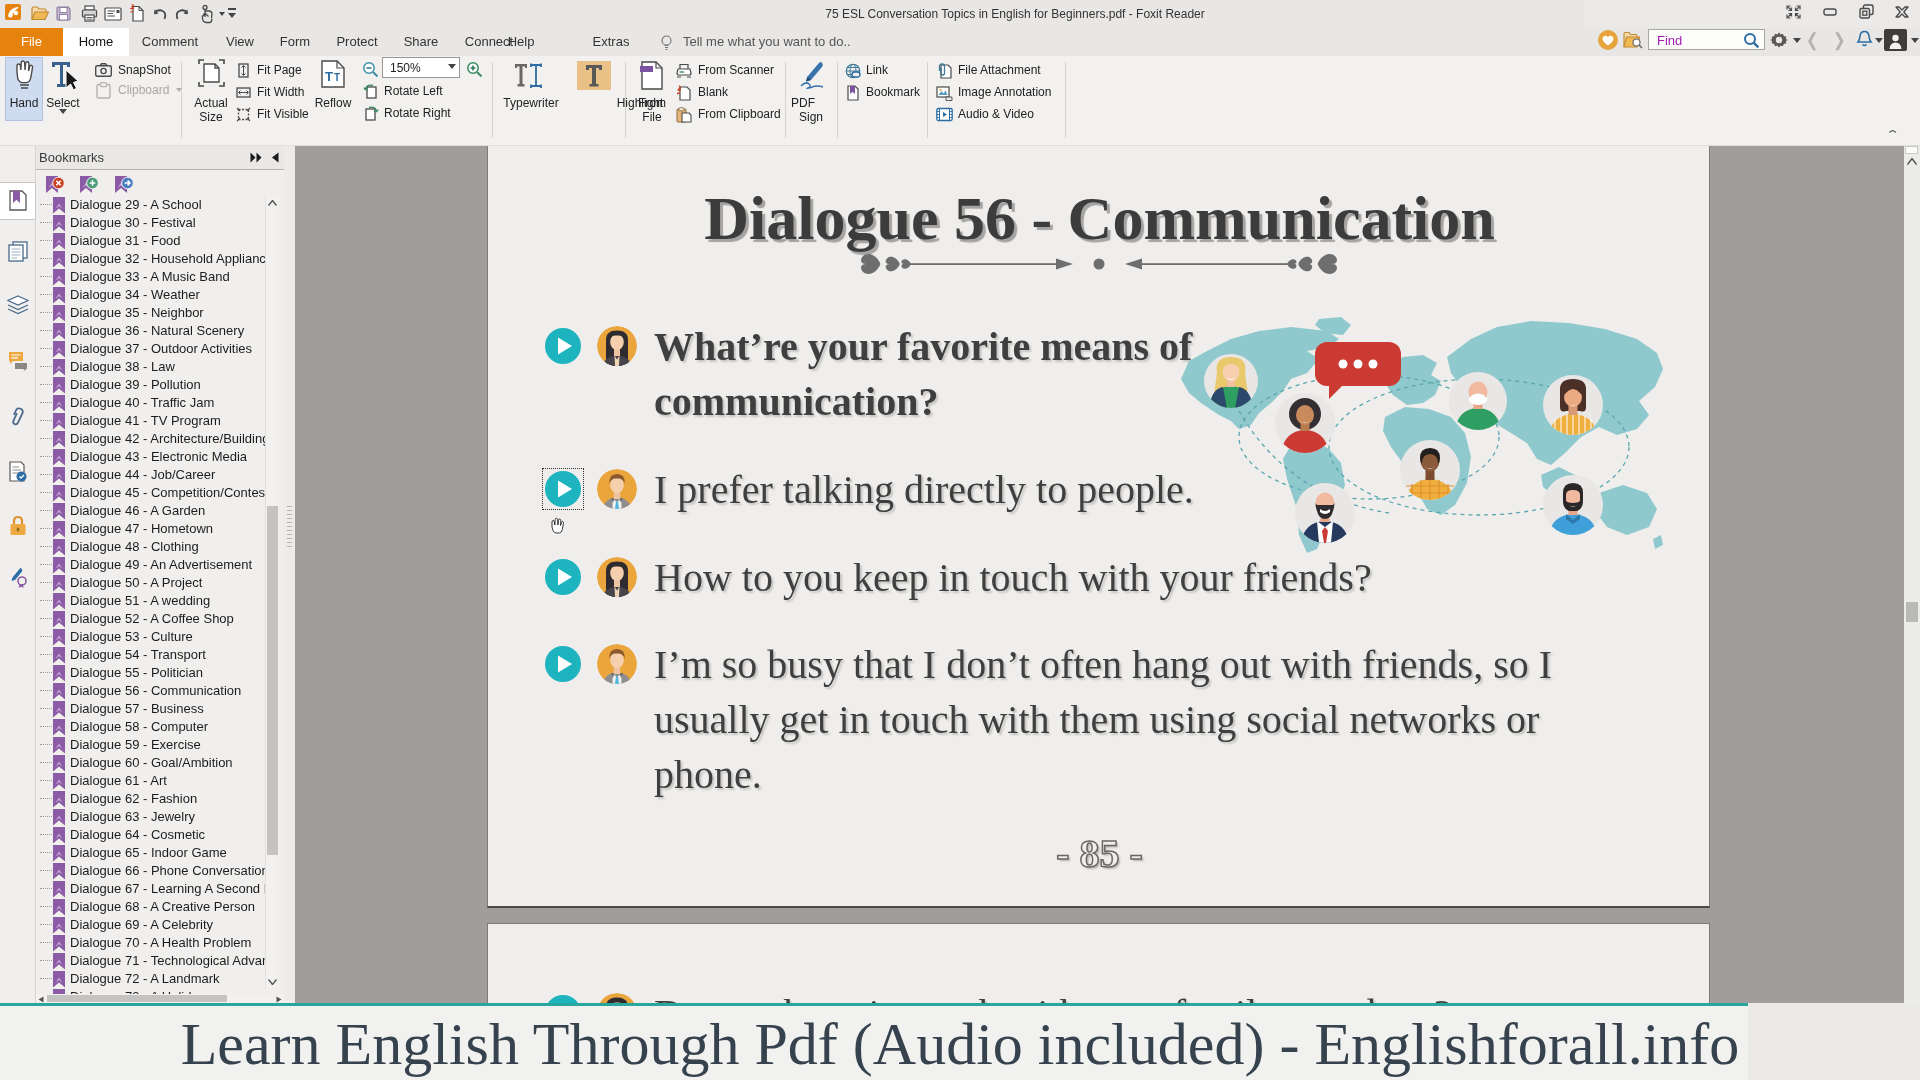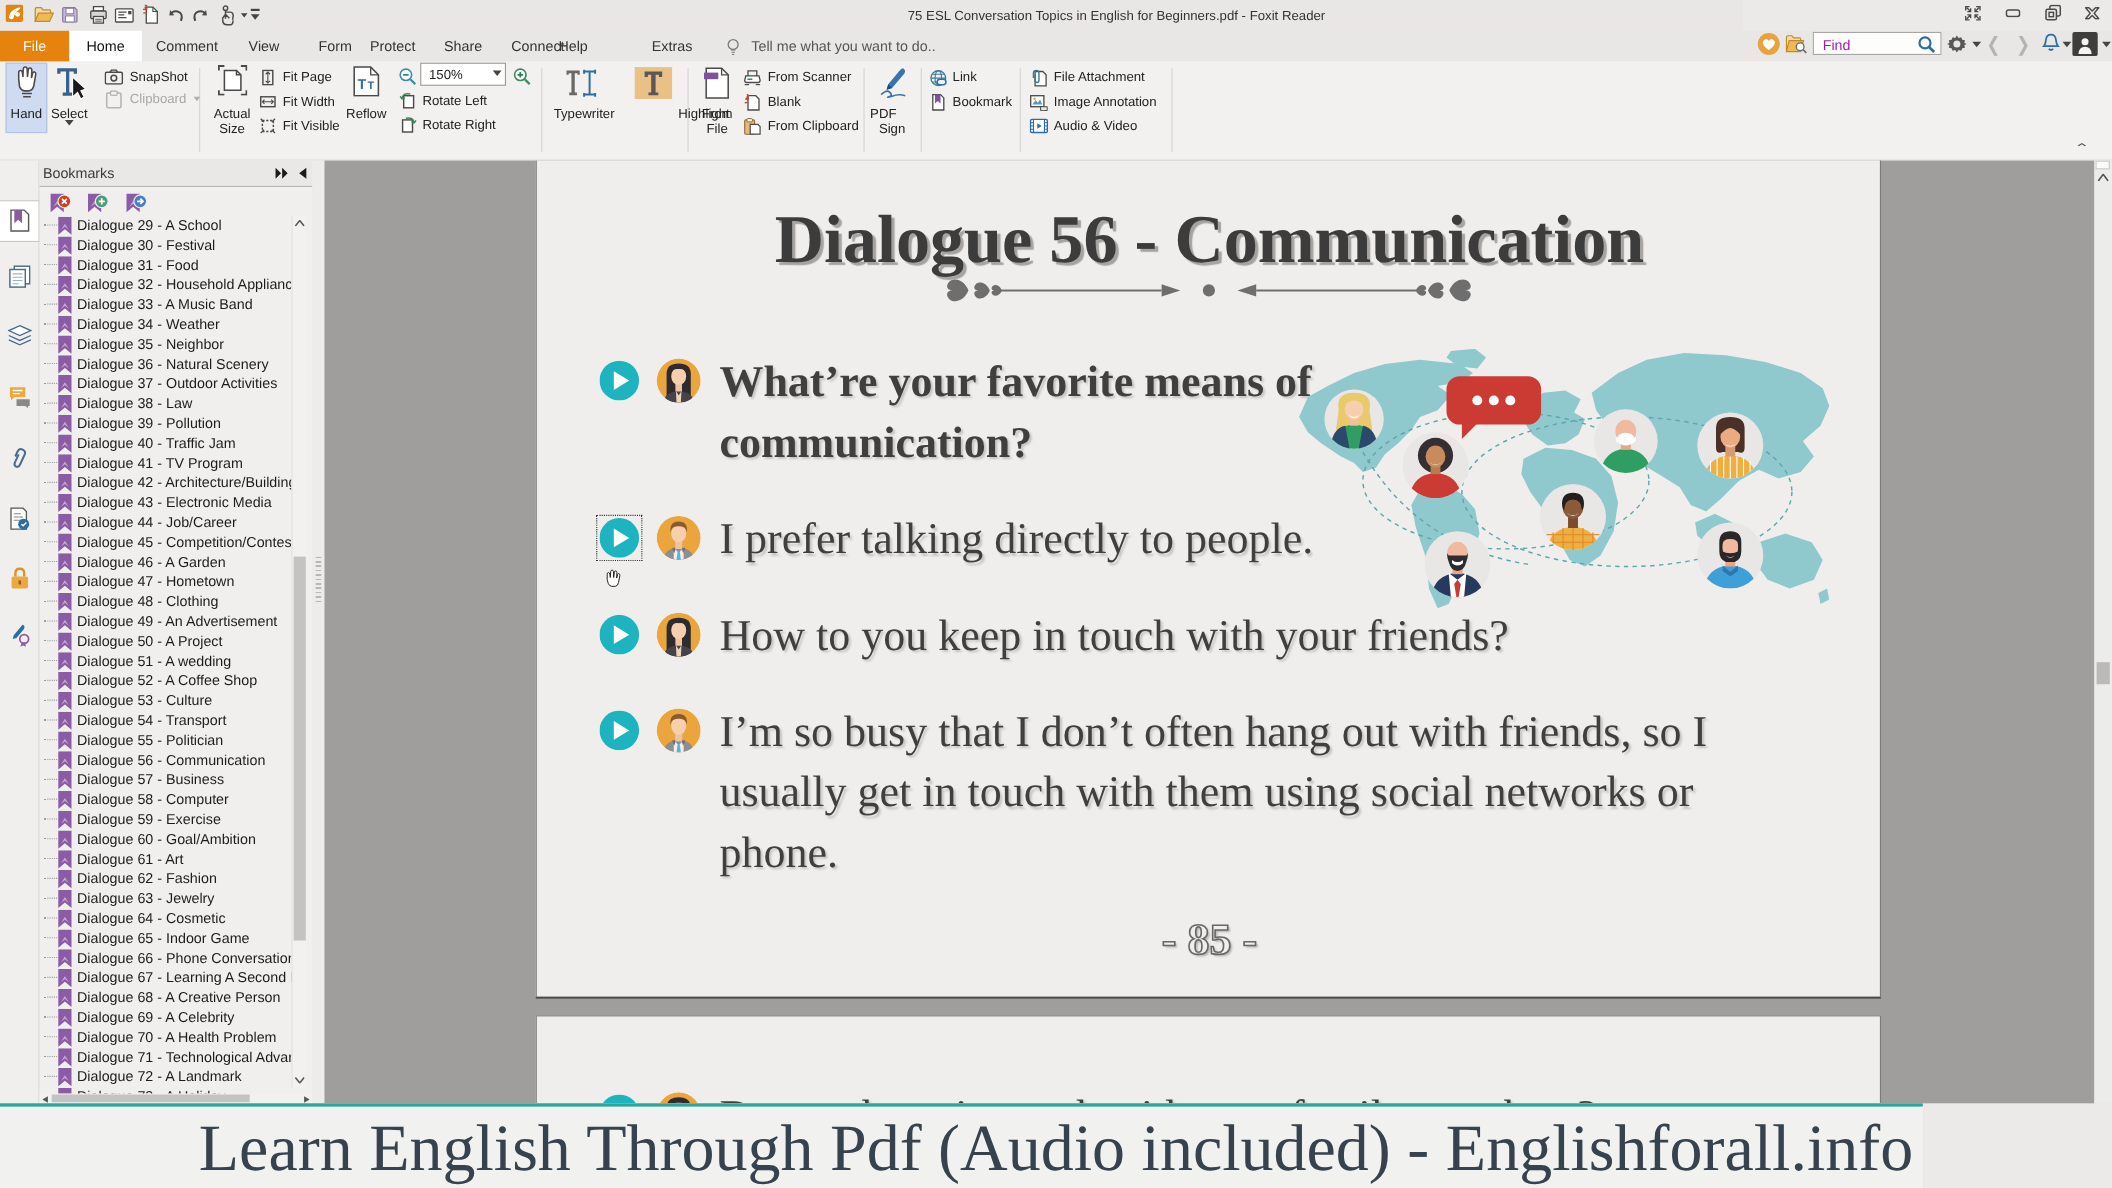--- a/index.html
+++ b/index.html
@@ -134,21 +134,21 @@
   <svg class="winbtn" style="left:1895px;top:6px;" width="14" height="12" viewBox="0 0 14 12">
     <path d="M1 1 L4 1 L7 4 L10 1 L13 1 L8.8 6 L13 11 L10 11 L7 8 L4 11 L1 11 L5.2 6 Z" fill="none" stroke="#4a4a4a" stroke-width="1.3" stroke-linejoin="round"></path>
   </svg>
 </div>
 
 <div id="tabrow">
   <div class="tab" id="tab-file">File</div>
   <div class="tab" id="tab-home">Home</div>
   <div class="tab" style="left:135px;width:70px;">Comment</div>
   <div class="tab" style="left:212px;width:56px;">View</div>
-  <div class="tab" style="left:270px;width:50px;text-align:right;">Form</div>
+  <div class="tab" style="left:270px;width:50px;">Form</div>
   <div class="tab" style="left:325px;width:64px;">Protect</div>
   <div class="tab" style="left:392px;width:58px;">Share</div>
   <div class="tab" style="left:455px;width:68px;">Connect</div>
   <div class="tab" style="left:496px;width:50px;">Help</div>
   <div class="tab" style="left:582px;width:58px;">Extras</div>
   <svg class="icon" style="left:660px;top:7px;" width="13" height="16" viewBox="0 0 13 16">
     <circle cx="6.5" cy="5.5" r="4.5" fill="none" stroke="#7a7a7a" stroke-width="1.2"></circle>
     <path d="M4.5 10.5 L8.5 10.5 M5 12.5 L8 12.5 M5.5 14.5 L7.5 14.5" stroke="#7a7a7a" stroke-width="1"></path>
   </svg>
   <div class="tab" style="left:683px;width:400px;text-align:left;color:#555;">Tell me what you want to do..</div>

